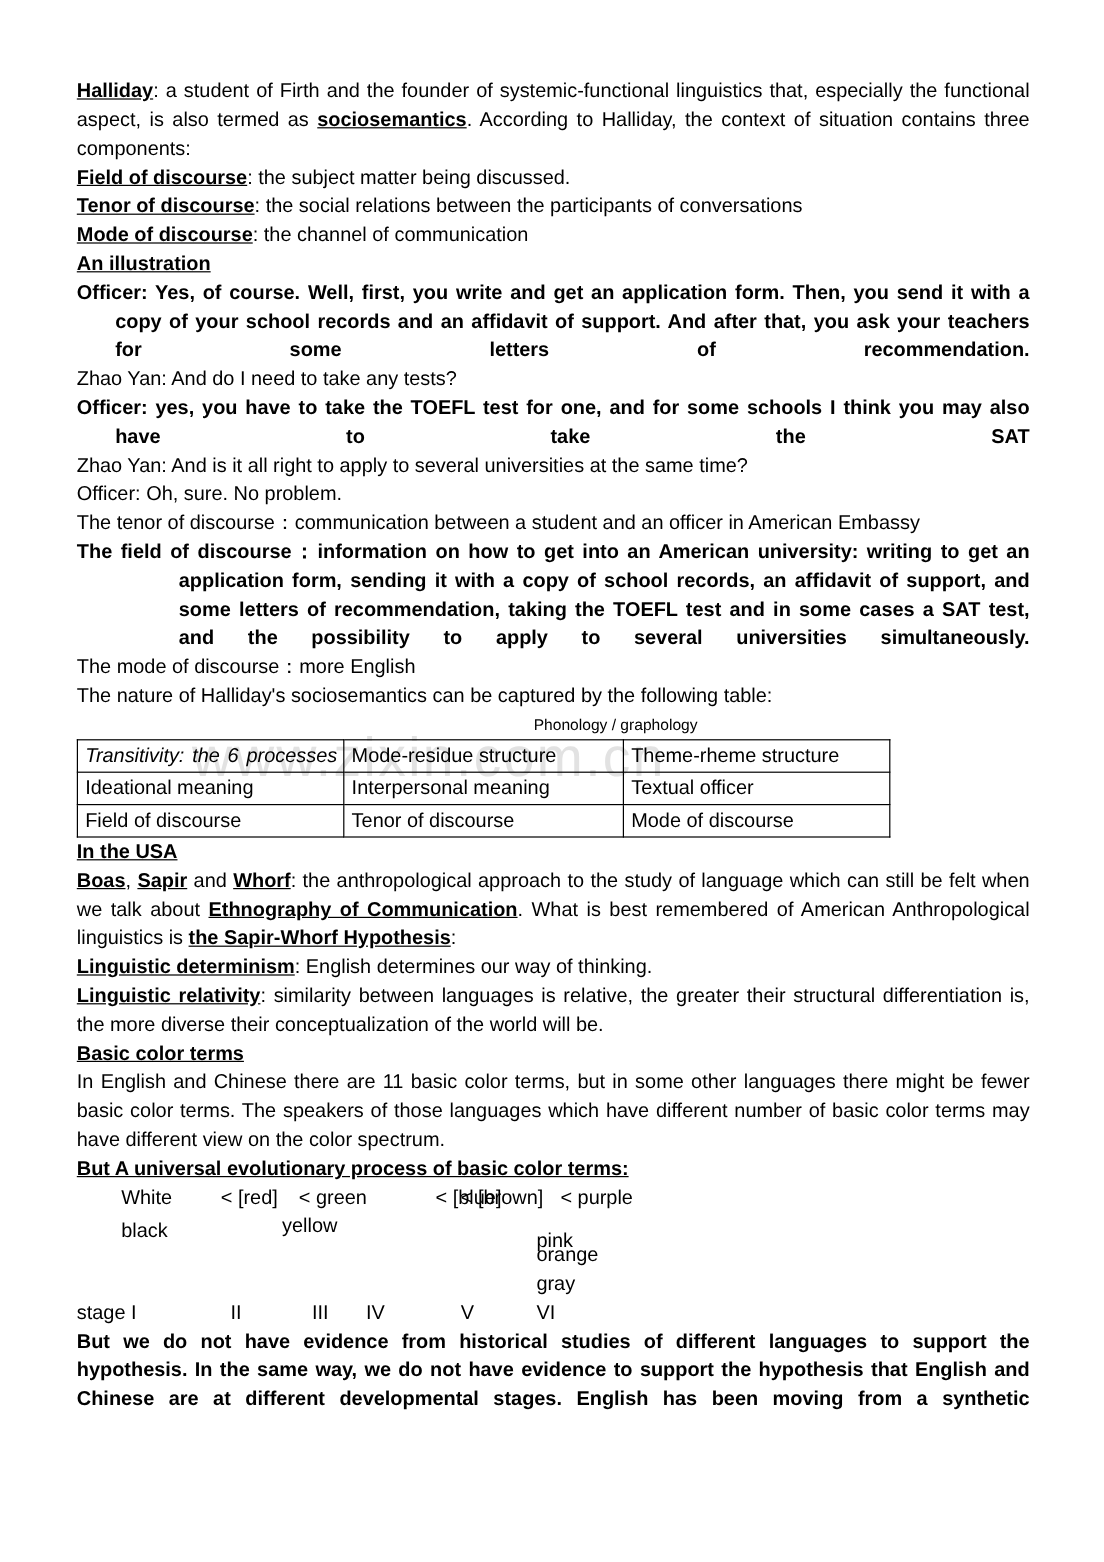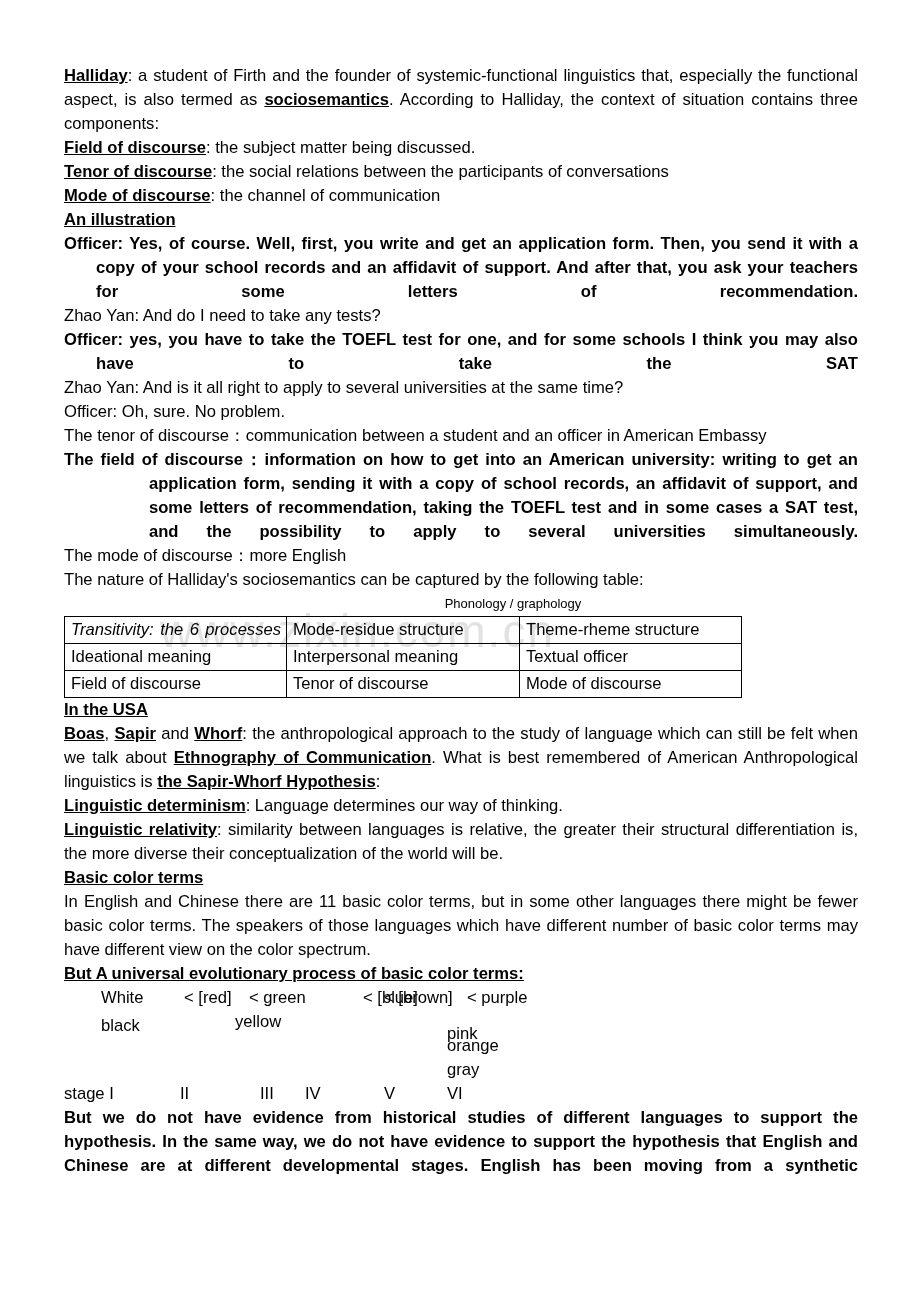--- a/index.html
+++ b/index.html
@@ -189,21 +189,21 @@
             <td class="c3">Mode of discourse</td>
           </tr>
         </tbody>
       </table>
     </div>
 
     <p class="p p-left b">In the USA</p>
 
     <p class="p"><b>Boas</b><span>, </span><b>Sapir</b><span> and </span><b>Whorf</b><span>: the anthropological approach to the study of language which can still be felt when we talk about </span><b>Ethnography of Communication</b><span>. What is best remembered of American Anthropological linguistics is </span><b>the Sapir-Whorf Hypothesis</b><span>:</span></p>
 
-    <p class="p p-left"><b>Linguistic determinism</b><span>: Language determines our way of thinking.</span></p>
+    <p class="p p-left"><b>Linguistic determinism</b><span>: English determines our way of thinking.</span></p>
 
     <p class="p"><b>Linguistic relativity</b><span>: similarity between languages is relative, the greater their structural differentiation is, the more diverse their conceptualization of the world will be.</span></p>
 
     <p class="p p-left b">Basic color terms</p>
 
     <p class="p">In English and Chinese there are 11 basic color terms, but in some other languages there might be fewer basic color terms. The speakers of those languages which have different number of basic color terms may have different view on the color spectrum.</p>
 
     <p class="p p-left b">But A universal evolutionary process of basic color terms:</p>
 
     <div id="color-block">
@@ -216,21 +216,21 @@
 
       <span class="cw" style="left:37px; top:8px;margin-top:20px;">black</span>
       <span class="cw" style="left:171px; top:24px;">yellow</span>
       <span class="cw" style="left:383px; top:36px;">pink</span>
 
       <span class="cw" style="left:383px; top:48px;">orange</span>
 
       <span class="cw" style="left:383px; top:72px;">gray</span>
 
       <span class="cw" style="left:0px;   top:96px;">stage I</span>
-      <span class="cw" style="left:116px; top:96px;">II</span>
+      <span class="cw" style="left:128px; top:96px;">II</span>
       <span class="cw" style="left:196px; top:96px;">III</span>
       <span class="cw" style="left:241px; top:96px;">IV</span>
       <span class="cw" style="left:320px; top:96px;">V</span>
       <span class="cw" style="left:383px; top:96px;">VI</span>
     </div>
 
     <p class="p just-all">But we do not have evidence from historical studies of different languages to support the hypothesis. In the same way, we do not have evidence to support the hypothesis that English and Chinese are at different developmental stages. English has been moving from a synthetic</p>
 
   </div>
 </div>

